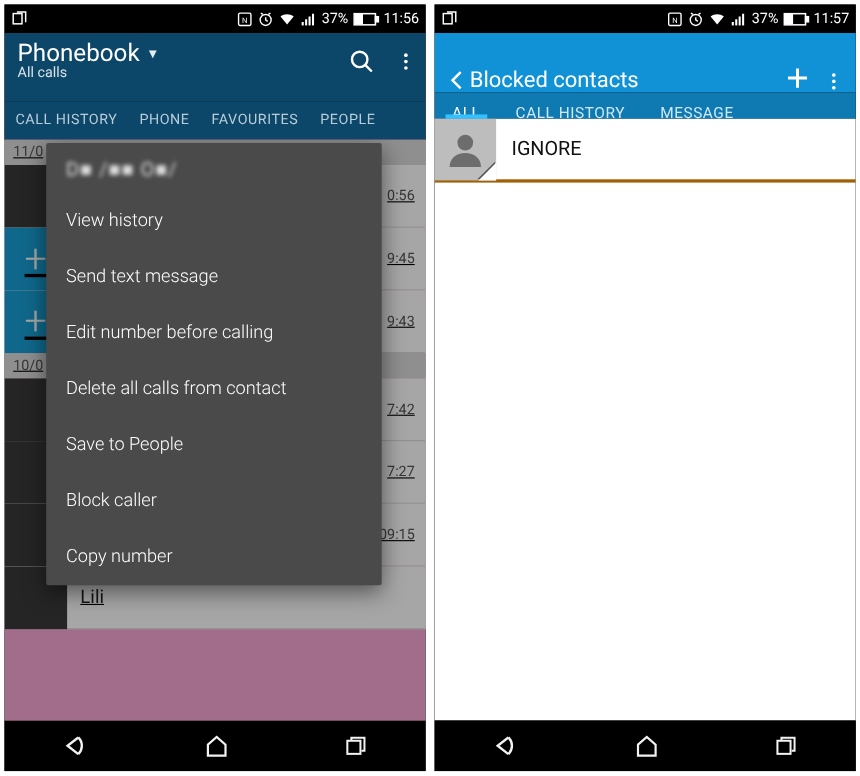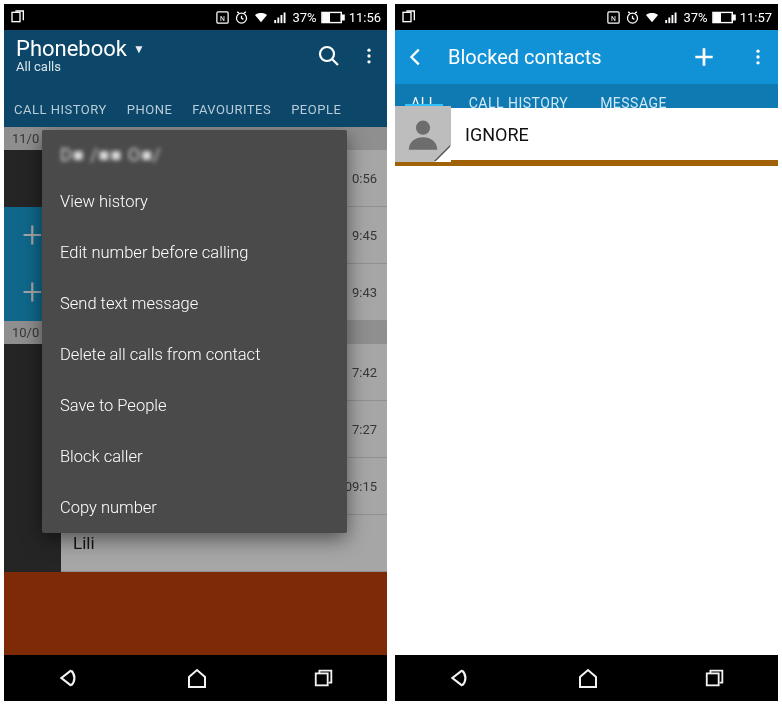--- a/index.html
+++ b/index.html
@@ -14,43 +14,43 @@
   
   .phone-left .header { background:#0c4668; color:#fff; padding:6px 12px 0 12px; height:62px; position:relative; }
   .phone-left .header .title-row { display:flex; align-items:center; }
   .phone-left .header h1 { font-size:22px; font-weight:400; }
   .phone-left .header .sub { font-size:13px; opacity:.85; margin-top:-2px;}
   .phone-left .header .chev { margin-left:6px; font-size:12px; opacity:.9;}
   .phone-left .header .actions { position:absolute; right:8px; top:14px; display:flex; gap:18px; align-items:center; }
   .tabs-left { background:#0c4668; color:#b8cdd9; display:flex; height:35px; align-items:center; font-size:13px; letter-spacing:.5px; }
   .tabs-left > div { padding:0 10px; white-space:nowrap; }
 
-  .content-left { flex:1; background:#c2410c; position:relative; overflow:hidden; }
+  .content-left { flex:1; background:#f9a8d4; position:relative; overflow:hidden;text-decoration:underline; }
   .overlay { position:absolute; inset:0; background:rgba(0,0,0,.35); z-index:5; }
   .datehead { background:#dcdcdc; color:#555; font-size:13px; padding:4px 8px; position:relative; z-index:1; }
   .row { height:57px; background:#fff; border-bottom:1px solid #ddd; display:flex; align-items:center; position:relative; z-index:1; }
   .row .av { width:57px; height:57px; background:#3a3a3a; display:flex; align-items:center; justify-content:center; }
   .row .av.blue { background:#17a0d6; color:#fff; font-size:36px; font-weight:300; }
   .row .txt { flex:1; padding-left:12px; font-size:17px; color:#222; }
   .row .time { padding-right:10px; font-size:13px; color:#555; }
 
   .ctxmenu { position:absolute; left:38px; top:3px; width:305px; background:#4a4a4a; color:#fff; z-index:10; box-shadow:0 6px 20px rgba(0,0,0,.5); border-radius:2px; }
   .ctx-head { padding:14px 18px 10px; font-size:18px; color:#ddd; filter:blur(2px); letter-spacing:1px;}
   .ctx-item { padding:16px 18px; font-size:16.5px; font-weight:300; }
 
   
-  .phone-right .header2 { background:#1292d6; color:#fff; height:54px; display:flex; align-items:center; padding:0 10px; gap:21px; }
+  .phone-right .header2 { background:#1292d6; color:#fff; height:54px; display:flex; align-items:flex-end; padding:0 10px; gap:0; }
   .phone-right .header2 h1 { font-size:20px; font-weight:400; flex:1; }
   .tabs-right { background:#0f79b2; color:#cfe8f6; display:flex; height:24px; align-items:flex-start; font-size:14px; letter-spacing:.5px; }
   .tabs-right > div { padding:11px 16px 0; position:relative; height:100%; }
   .tabs-right .active { color:#fff; }
   .tabs-right .active::after { content:""; position:absolute; left:10px; right:10px; bottom:0; height:4px; background:#33c0ff; }
 
   .content-right { flex:1; background:#fff; }
-  .blocked-row { height:58px; display:flex; align-items:center; border-bottom:6px solid #a16207; }
+  .blocked-row { height:58px; display:flex; align-items:center; border-bottom:3px solid #a16207; }
   .blocked-row .av2 { width:56px; height:56px; background:#bdbdbd; position:relative; display:flex; align-items:center; justify-content:center; }
   .blocked-row .av2::after { content:""; position:absolute; bottom:0; right:0; border-left:16px solid transparent; border-bottom:16px solid #fff; }
   .blocked-row .av2::before { content:""; position:absolute; bottom:0; right:0; border-left:16px solid transparent; border-bottom:16px solid #555; transform:translate(-1px,-1px);}
   .blocked-row .name { padding-left:14px; font-size:18px; color:#111; }
 
   
   .navbar { height:46px; background:#000; display:flex; align-items:center; justify-content:space-around; }
   .navbar svg { opacity:.95; }
 
   .silhouette { width:38px; height:38px; }
@@ -170,22 +170,22 @@
       </div>
     <div class="row">
         <div class="av"></div>
         <div class="txt">Lili</div>
         <div class="time"></div>
       </div>
 
     <div class="ctxmenu">
       <div class="ctx-head">D■ /■■ O■/</div>
       <div class="ctx-item">View history</div>
+      <div class="ctx-item">Send text message</div>
       <div class="ctx-item">Edit number before calling</div>
-      <div class="ctx-item">Send text message</div>
       <div class="ctx-item">Delete all calls from contact</div>
       <div class="ctx-item">Save to People</div>
       <div class="ctx-item">Block caller</div>
       <div class="ctx-item">Copy number</div>
     </div>
   </div>
 
   <div class="navbar">
     <span class="ic">
         <svg width="26" height="26" viewBox="0 0 24 24" fill="none" stroke="#fff" stroke-width="2">

